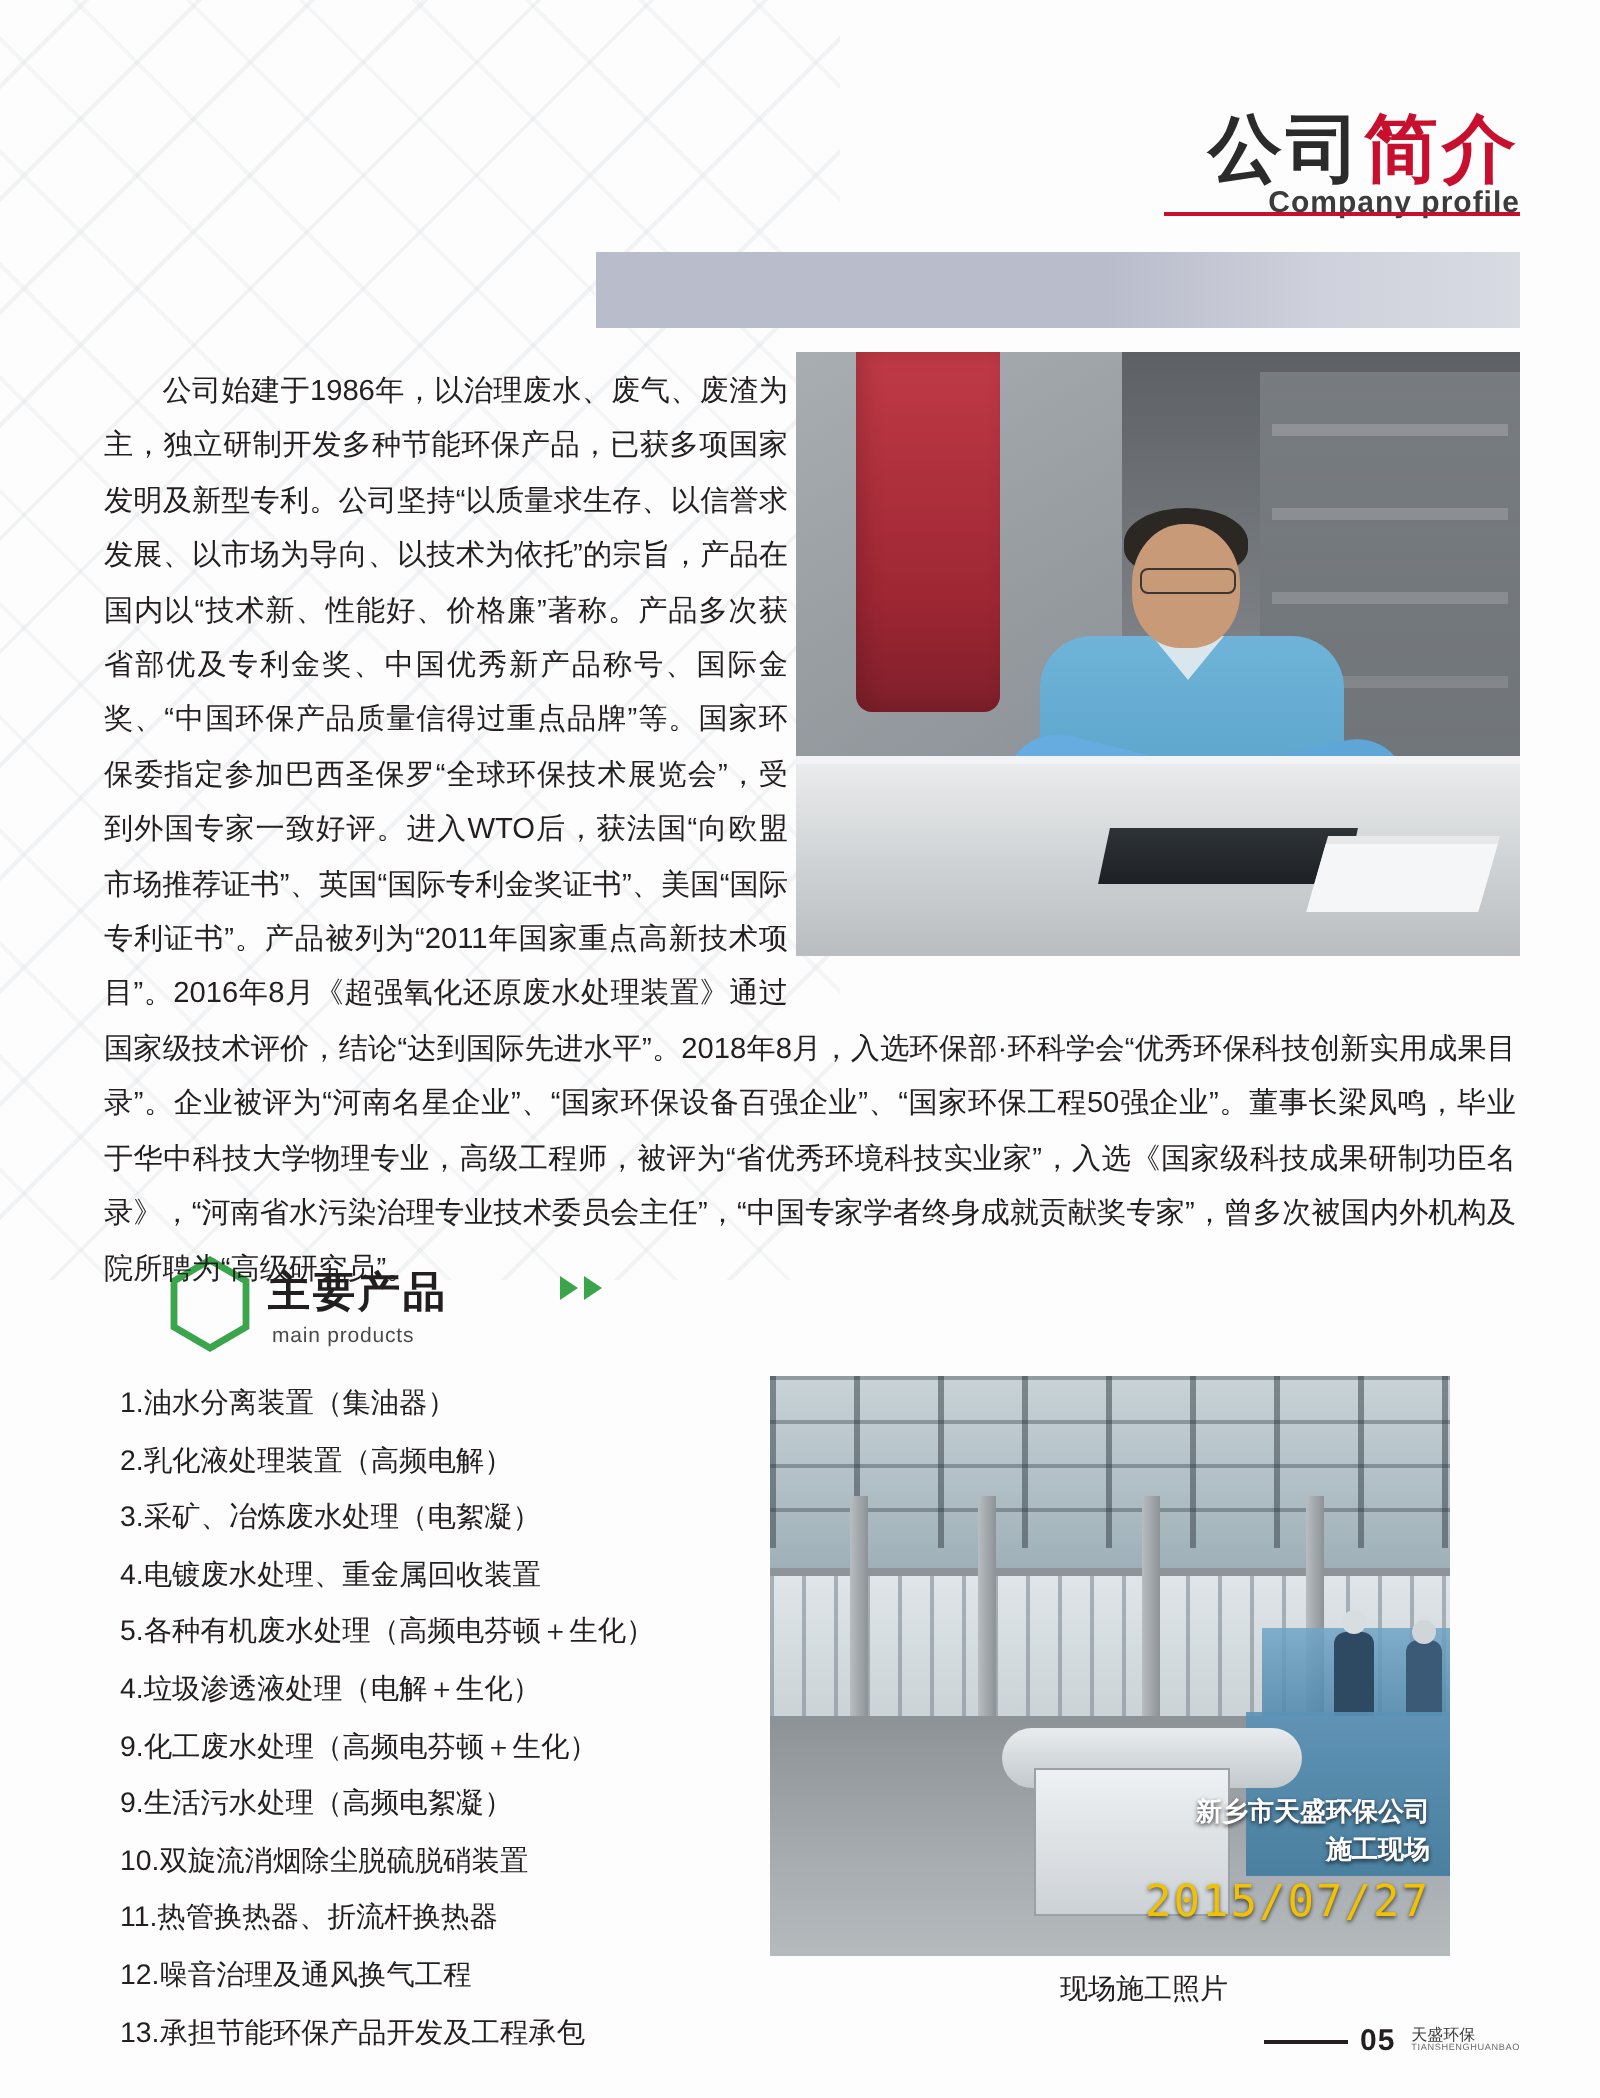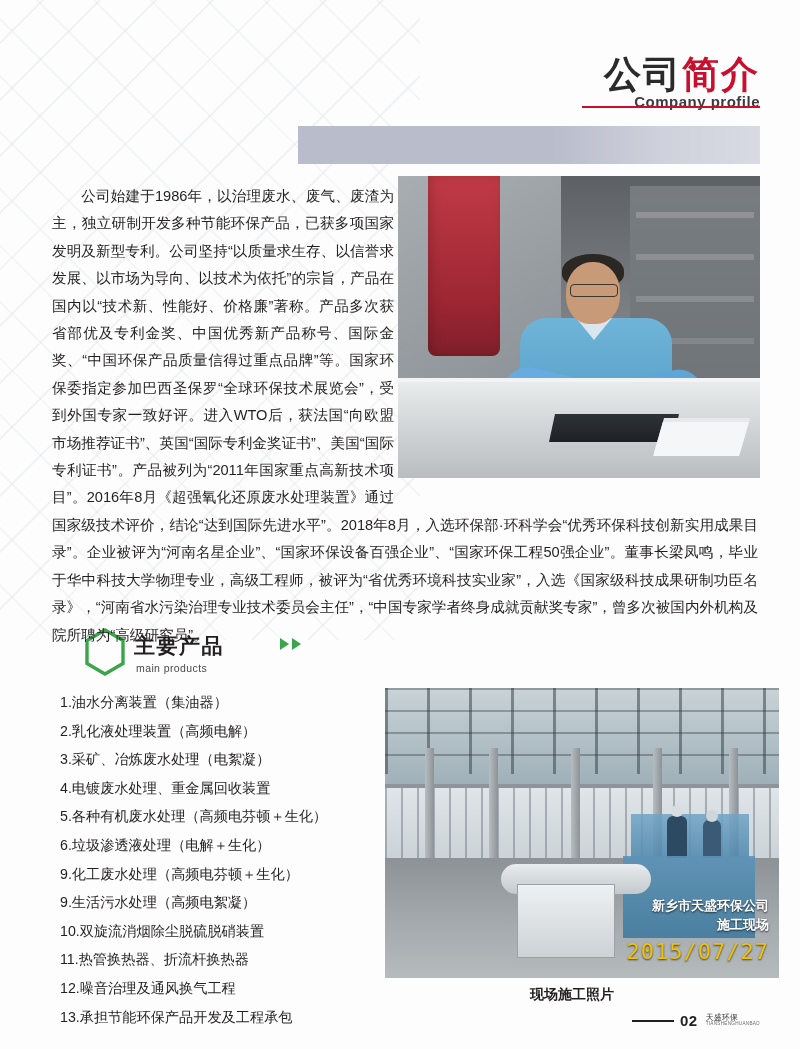--- a/index.html
+++ b/index.html
@@ -283,21 +283,21 @@
     line-height: 28.6px;
     color: #231f20;
   }
   .product-list div { white-space: nowrap; }
 
   
   .photo-bottom {
     position: absolute;
     left: 385px;
     top: 688px;
-    width: 394px;
+    width: 340px;
     height: 290px;
     overflow: hidden;
     background: #8e9499;
   }
   .pb-sky {
     position: absolute;
     left: 0; top: 0; right: 0; height: 96px;
     background: linear-gradient(180deg, #c9d3d8 0%, #9fb0b8 100%);
   }
   .pb-roof {
@@ -410,21 +410,20 @@
     text-shadow: 0 1px 2px rgba(0,0,0,.7);
   }
   .photo-caption {
     position: absolute;
     left: 385px;
     top: 986px;
     width: 374px;
     text-align: center;
     font-size: 14px;
     color: #231f20;
-    font-weight: bold;
   }
 
   
   .footer {
     position: absolute;
     right: 40px;
     bottom: 20px;
     display: flex;
     align-items: center;
     gap: 6px;
@@ -501,21 +500,21 @@
         <i></i>
     </div>
   </div>
 
   <div class="product-list">
     <div>1.油水分离装置（集油器）</div>
     <div>2.乳化液处理装置（高频电解）</div>
     <div>3.采矿、冶炼废水处理（电絮凝）</div>
     <div>4.电镀废水处理、重金属回收装置</div>
     <div>5.各种有机废水处理（高频电芬顿＋生化）</div>
-    <div>6.垃圾渗透液处理（电解＋生化）</div>
+    <div>4.垃圾渗透液处理（电解＋生化）</div>
     <div>9.化工废水处理（高频电芬顿＋生化）</div>
     <div>9.生活污水处理（高频电絮凝）</div>
     <div>10.双旋流消烟除尘脱硫脱硝装置</div>
     <div>11.热管换热器、折流杆换热器</div>
     <div>12.噪音治理及通风换气工程</div>
     <div>13.承担节能环保产品开发及工程承包</div>
   </div>
 
   <div class="photo-bottom">
     <div class="pb-sky"></div>
@@ -539,20 +538,20 @@
       <div>新乡市天盛环保公司</div>
       <div>施工现场</div>
     </div>
     <div class="pb-date">2015/07/27</div>
   </div>
 
   <div class="photo-caption">现场施工照片</div>
 
   <div class="footer">
     <div class="footer-rule"></div>
-    <div class="footer-num">02</div>
+    <div class="footer-num">05</div>
     <div class="footer-brand">
       <span class="b1">天盛环保</span>
       <span class="b2">TIANSHENGHUANBAO</span>
     </div>
   </div>
 
 </div>
 
 </body></html>

